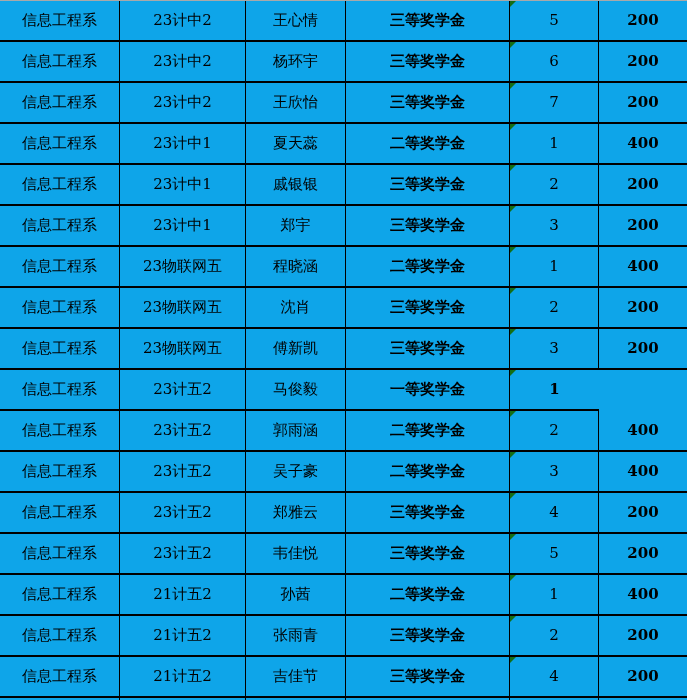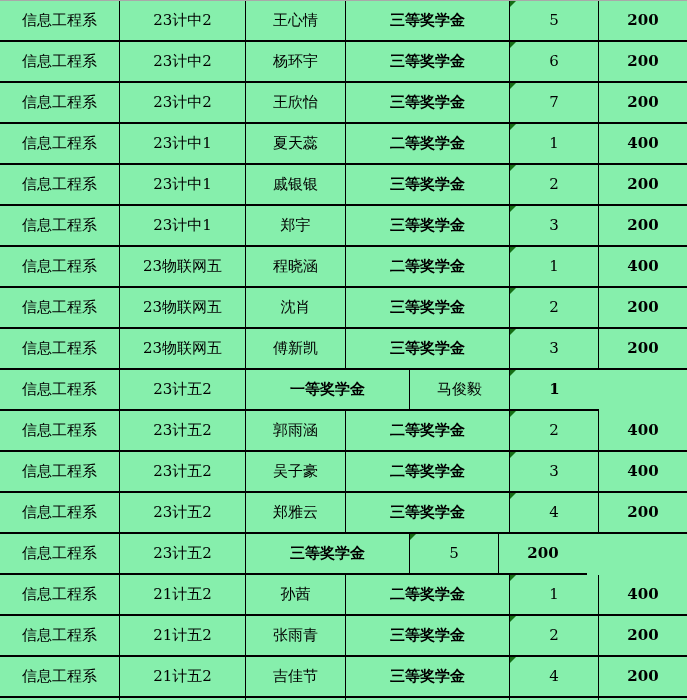--- a/index.html
+++ b/index.html
@@ -4,21 +4,21 @@
 <style>
   html, body {
     margin: 0;
     padding: 0;
     background: #ffffff;
   }
   .sheet {
     position: relative;
     width: 687px;
     height: 700px;
-    background: #86efac;
+    background: #0ea5e9;
     overflow: hidden;
     font-family: "DejaVu Serif", "Liberation Serif", serif;
     color: #000000;
   }
   .top-edge-line {
     height: 1px;
     width: 100%;
     background: #a9a9a9;
   }
   .grid-row {
@@ -259,26 +259,26 @@
           <span class="cell-text">200</span>
         </div>
       </div>
       <div class="grid-row">
         <div class="cell c0">
           <span class="cell-text">信息工程系</span>
         </div>
         <div class="cell c1">
           <span class="cell-text">23计五2</span>
         </div>
+        <div class="cell c2">
+          <span class="cell-text">马俊毅</span>
+        </div>
         <div class="cell c3">
           <span class="cell-text">一等奖学金</span>
         </div>
-        <div class="cell c2">
-          <span class="cell-text">马俊毅</span>
-        </div>
         <div class="cell c4">
           <span class="err-tri"></span>
           <span class="cell-text">1</span>
         </div>
       </div>
       <div class="grid-row">
         <div class="cell c0">
           <span class="cell-text">信息工程系</span>
         </div>
         <div class="cell c1">
@@ -339,20 +339,23 @@
         <div class="cell c5">
           <span class="cell-text">200</span>
         </div>
       </div>
       <div class="grid-row">
         <div class="cell c0">
           <span class="cell-text">信息工程系</span>
         </div>
         <div class="cell c1">
           <span class="cell-text">23计五2</span>
+        </div>
+        <div class="cell c2">
+          <span class="cell-text">韦佳悦</span>
         </div>
         <div class="cell c3">
           <span class="cell-text">三等奖学金</span>
         </div>
         <div class="cell c4">
           <span class="err-tri"></span>
           <span class="cell-text">5</span>
         </div>
         <div class="cell c5">
           <span class="cell-text">200</span>

